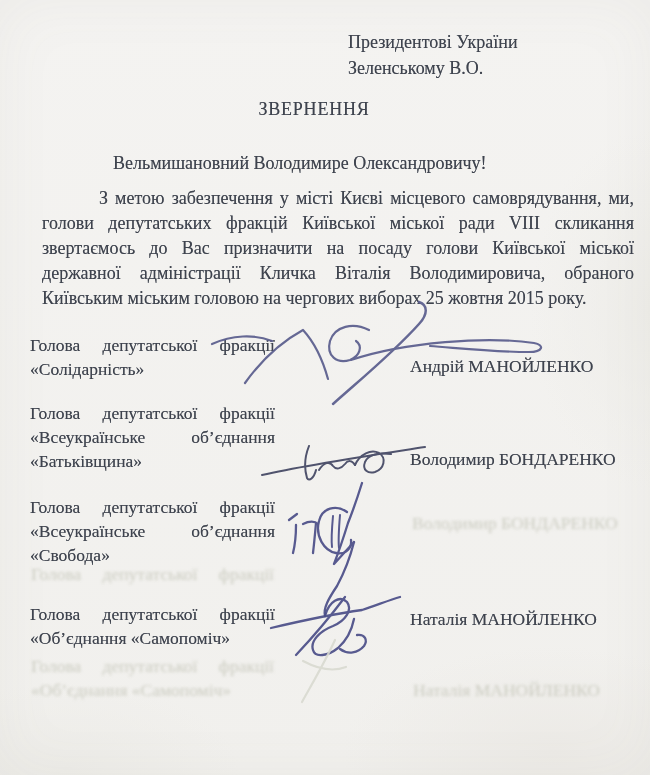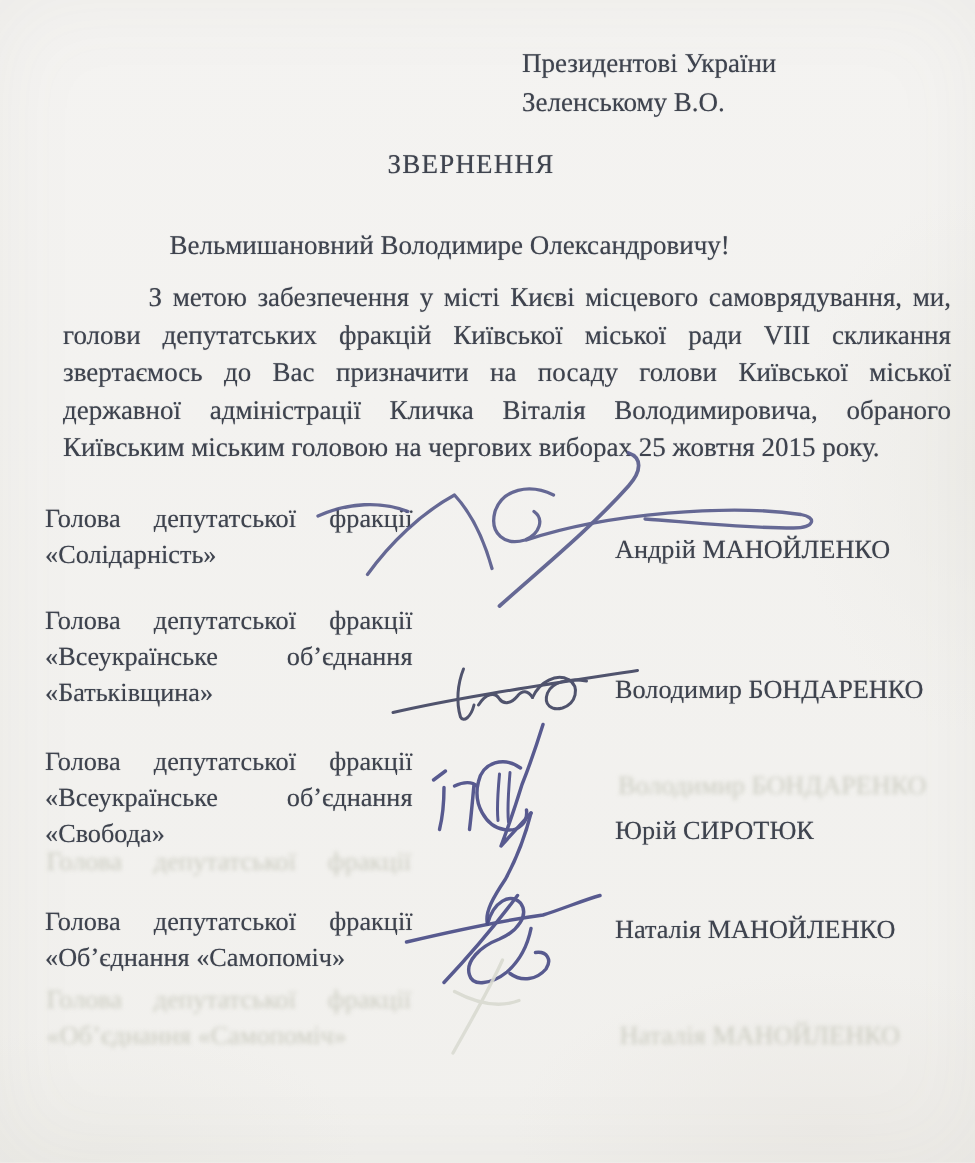--- a/index.html
+++ b/index.html
@@ -74,21 +74,20 @@
 
   <p class="txt body-par">З метою забезпечення у місті Києві місцевого самоврядування, ми, голови депутатських фракцій Київської міської ради VIII скликання звертаємось до Вас призначити на посаду голови Київської міської державної адміністрації Кличка Віталія Володимировича, обраного Київським міським головою на чергових виборах 25 жовтня 2015 року.</p>
 
   <div class="sig-label" style="top:333px">Голова депутатської фракції «Солідарність»</div>
   <div class="sig-name" style="top:356px">Андрій МАНОЙЛЕНКО</div>
 
   <div class="sig-label" style="top:401px">Голова депутатської фракції «Всеукраїнське об’єднання «Батьківщина»</div>
   <div class="sig-name" style="top:449px">Володимир БОНДАРЕНКО</div>
 
   <div class="sig-label" style="top:495px">Голова депутатської фракції «Всеукраїнське об’єднання «Свобода»</div>
-  <div class="sig-name" style="top:543px">Юрій СИРОТЮК</div>
 
   <div class="sig-label" style="top:602px">Голова депутатської фракції «Об’єднання «Самопоміч»</div>
   <div class="sig-name" style="top:609px">Наталія МАНОЙЛЕНКО</div>
 
   <div class="ghost" style="left:412px;top:511px">Володимир БОНДАРЕНКО</div>
   <div class="ghost ghost-just" style="left:31px;top:562px">Голова депутатської фракції</div>
   <div class="ghost ghost-just" style="left:31px;top:654px">Голова депутатської фракції</div>
   <div class="ghost" style="left:31px;top:678px">«Об’єднання «Самопоміч»</div>
   <div class="ghost" style="left:413px;top:678px">Наталія МАНОЙЛЕНКО</div>
 

